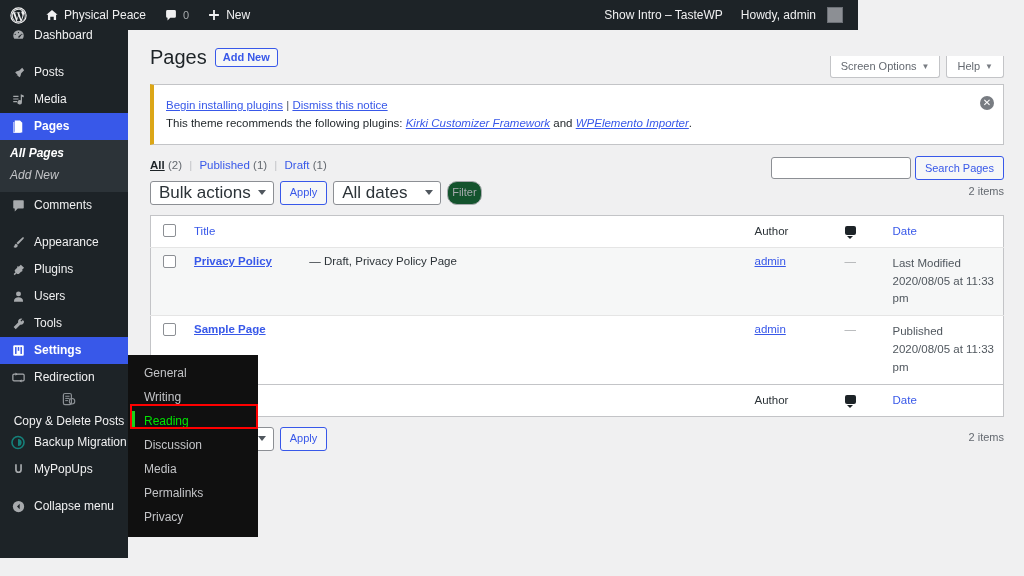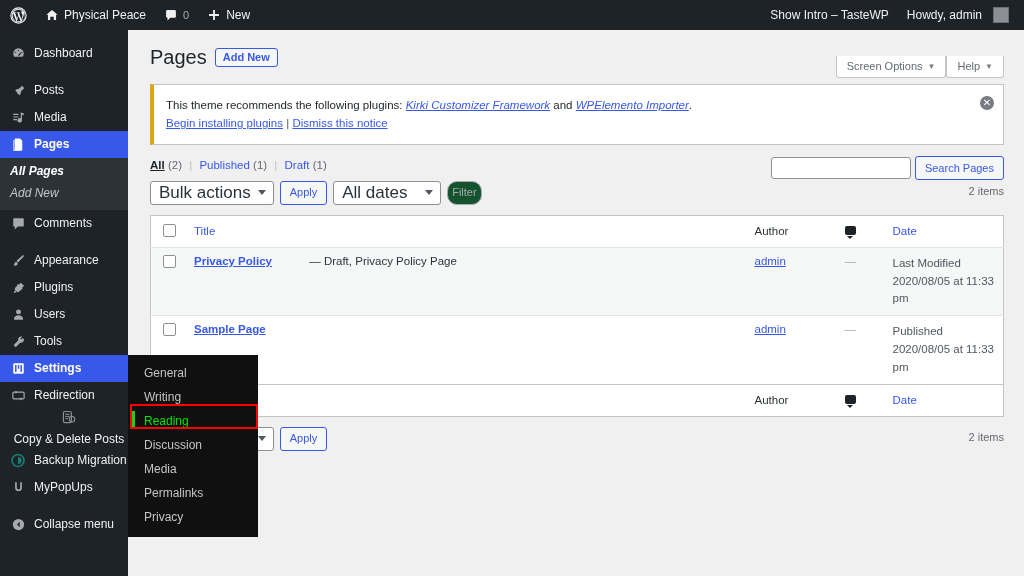--- a/index.html
+++ b/index.html
@@ -7,21 +7,21 @@
     margin: 0; padding: 0;
     width: 1024px; height: 576px;
     overflow: hidden;
     font-family: "Liberation Sans", sans-serif;
     background: #f0f0f1;
   }
   body { position: relative; }
 
   
   #adminbar {
-    position: absolute; top: 0; left: 0; width: 1024px; height: 30px;
+    position: absolute; top: 0; left: 0; width: 858px; height: 30px;
     background: #1d2327; color: #f0f0f1;
     display: flex; align-items: center;
     font-size: 12px; z-index: 200;
   }
   .ab-left { display: flex; align-items: center; height: 30px; }
   .ab-right { margin-left: auto; display: flex; align-items: center; height: 30px; padding-right: 6px; }
   .ab-item {
     display: flex; align-items: center; gap: 5px;
     height: 30px; padding: 0 9px; color: #f0f0f1; white-space: nowrap;
   }
@@ -31,21 +31,21 @@
     background: transparent; color: #a7aaad; font-size: 11px;
   }
   .avatar {
     width: 16px; height: 16px; background: #8c8f94;
     display: inline-block; margin-left: 6px;
     border: 1px solid #6c7076;
   }
 
   
   #adminmenu {
-    position: absolute; top: 30px; left: 0; width: 128px; height: 546px;
+    position: absolute; top: 12px; left: 0; width: 128px; height: 546px;
     background: #1d2327; z-index: 150;
   }
   .menu-item {
     position: relative;
     display: flex; align-items: center; gap: 8px;
     height: 27px; padding-left: 10px;
     color: #f0f0f1; font-size: 12px; line-height: 1.2;
     white-space: nowrap;
   }
   .menu-item .mi-icon {
@@ -98,21 +98,21 @@
 
   
   #wpbody {
     position: absolute; top: 30px; left: 128px;
     width: 896px; height: 546px;
     background: #f0f0f1;
     padding: 8px 20px 0 22px;
   }
   .screen-meta {
     position: absolute; right: 20px; top: 26px;
-    display: flex; z-index: 50;
+    display: flex; gap: 6px; z-index: 50;
   }
   .sm-btn {
     background: #fff; border: 1px solid #c3c4c7; border-top: 0;
     color: #646970; font-size: 11px;
     padding: 4px 10px 5px; border-radius: 0 0 3px 3px;
     display: flex; align-items: center; gap: 5px;
   }
   .caret { font-size: 8px; color: #787c82; }
 
   .page-head {
@@ -463,26 +463,26 @@
     </div>
   </div>
 
   <div class="page-head">
     <h1 class="page-title">Pages</h1>
     <span class="add-new">Add New</span>
   </div>
 
   <div class="notice">
     <div>
-      <span>This theme recommends the following plugins: </span><a class="ital" href="#">Kirki Customizer Framework</a><span> and </span><a class="ital" href="#">WPElemento Importer</a><span>.</span>
-    </div>
-    <div>
       <a class="und" href="#">Begin installing plugins</a>
       <span style="color:#50575e">|</span>
       <a class="und" href="#">Dismiss this notice</a>
+    </div>
+    <div>
+      <span>This theme recommends the following plugins: </span><a class="ital" href="#">Kirki Customizer Framework</a><span> and </span><a class="ital" href="#">WPElemento Importer</a><span>.</span>
     </div>
     <div class="notice-dismiss">✕</div>
   </div>
 
   <div class="subsubsub">
     <span class="cur">All</span>
     <span class="cnt">(2)</span>
     <span class="sep">|</span>
     <a href="#">Published</a>
     <span class="cnt">(1)</span>

